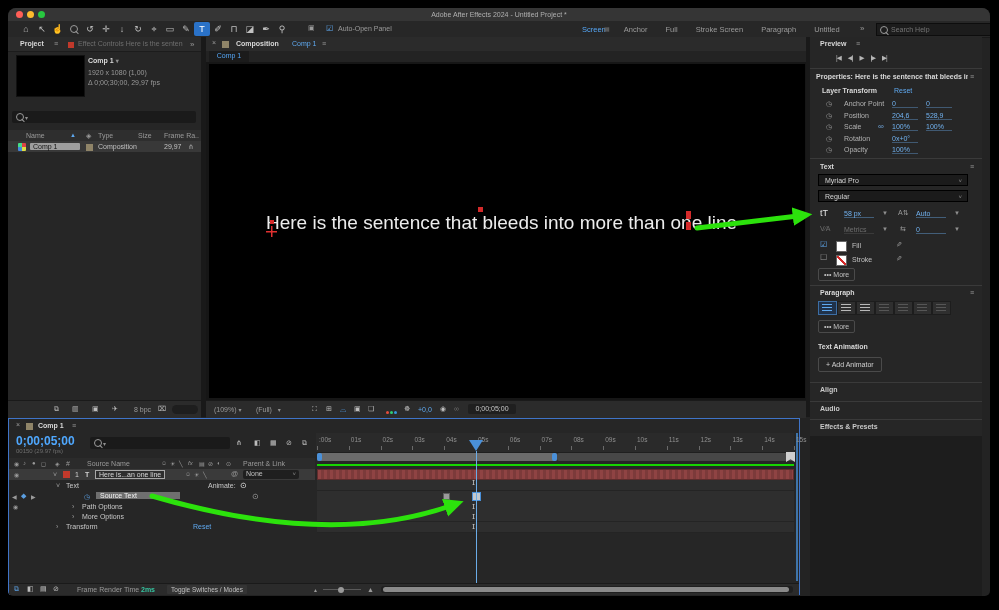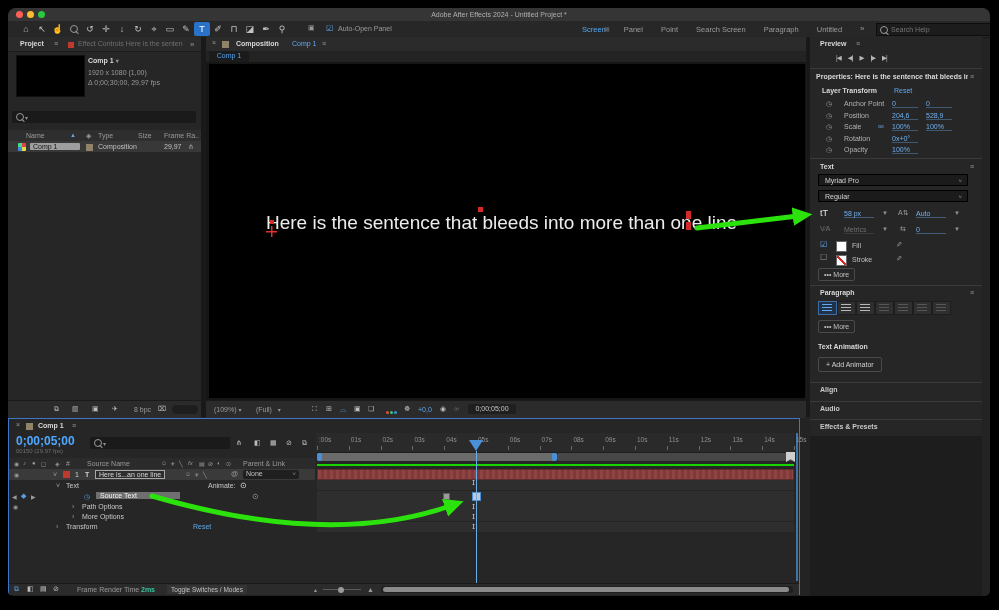--- a/index.html
+++ b/index.html
@@ -63,21 +63,21 @@
     <span class="r" style="left:0;top:3px;width:982px;text-align:center;color:#b0b0b0;font-size:7px;">Adobe After Effects 2024 - Untitled Project *</span>
   </div>
 
   <div class="r" style="left:0;top:13px;width:982px;height:16px;background:#272727;border-bottom:1px solid #191919;"></div>
   <span id="tools" class="r" style="left:10px;top:14px;"><span class="tool">⌂</span><span class="tool">↖</span><span class="tool">☝</span><span class="tool">
         <span class="mag"></span>
       </span><span class="tool">↺</span><span class="tool">✛</span><span class="tool">↓</span><span class="tool">↻</span><span class="tool">⌖</span><span class="tool">▭</span><span class="tool">✎</span><span class="tool active">T</span><span class="tool">✐</span><span class="tool">⊓</span><span class="tool">◪</span><span class="tool">✒</span><span class="tool">⚲</span></span>
   <span class="r ic" style="left:300px;top:16px;color:#9a9a9a;">▣</span>
   <span class="r" style="left:318px;top:16px;color:#5fa9f0;font-size:8px;">☑</span>
   <span class="r g" style="left:330px;top:17px;">Auto-Open Panel</span>
-  <span id="workspaces" class="r" style="left:574px;top:17px;"><span class="ws active">Screen</span><span class="ws">Panel</span><span class="ws">Point</span><span class="ws">Search Screen</span><span class="ws">Paragraph</span><span class="ws">Untitled</span></span>
+  <span id="workspaces" class="r" style="left:574px;top:17px;"><span class="ws active">Screen</span><span class="ws">Anchor</span><span class="ws">Full</span><span class="ws">Stroke Screen</span><span class="ws">Paragraph</span><span class="ws">Untitled</span></span>
   <span class="r dim" style="left:596px;top:17px;font-size:6px;">▦</span>
   <span class="r g" style="left:852px;top:16px;font-size:8px;">»</span>
   <span class="r" style="left:868px;top:15px;">
     <span class="mag" style="position:absolute;left:4px;top:3px;"></span>
     <input style="width: 100px; height: 11px; background: rgb(28, 28, 28); border: 1px solid rgb(13, 13, 13); color: rgb(154, 154, 154); font-size: 7px; padding: 0px 2px 0px 14px;" readonly="" placeholder="Search Help">
   </span>
 
   <div class="r panel" style="left:0;top:29px;width:193px;height:380px;"></div>
   <div class="r bar" style="left:0;top:29px;width:193px;height:14px;border-bottom:1px solid #1c1c1c;"></div>
   <span class="r b" style="left:12px;top:32px;">Project</span>

